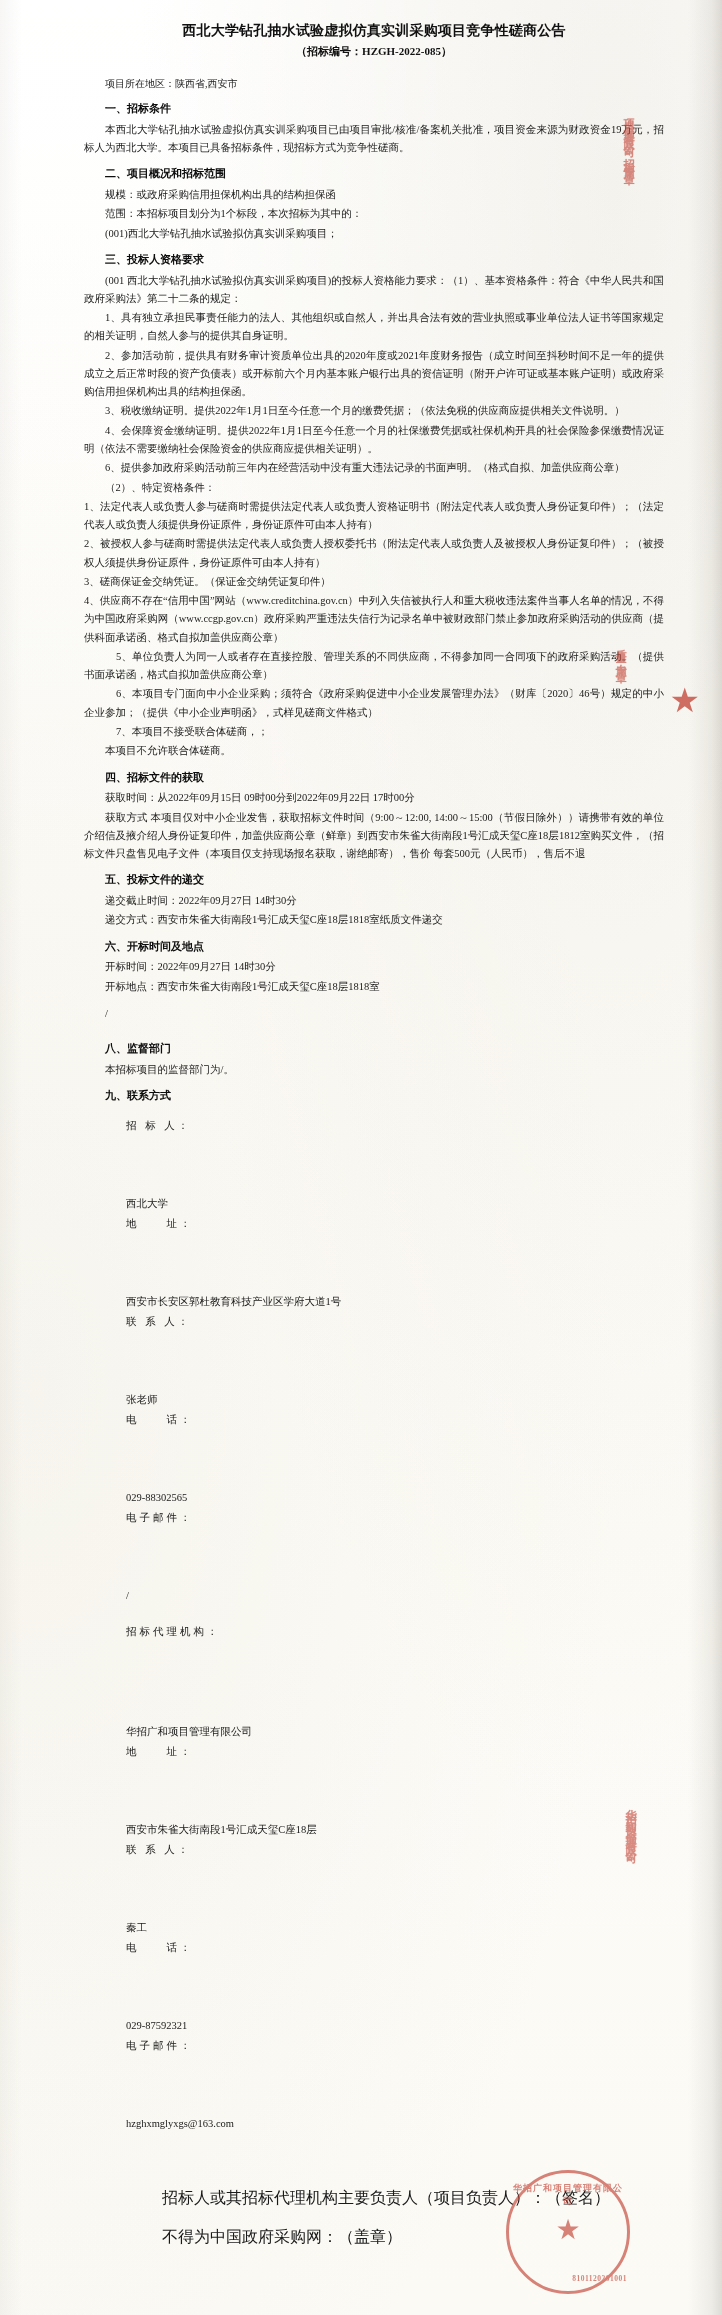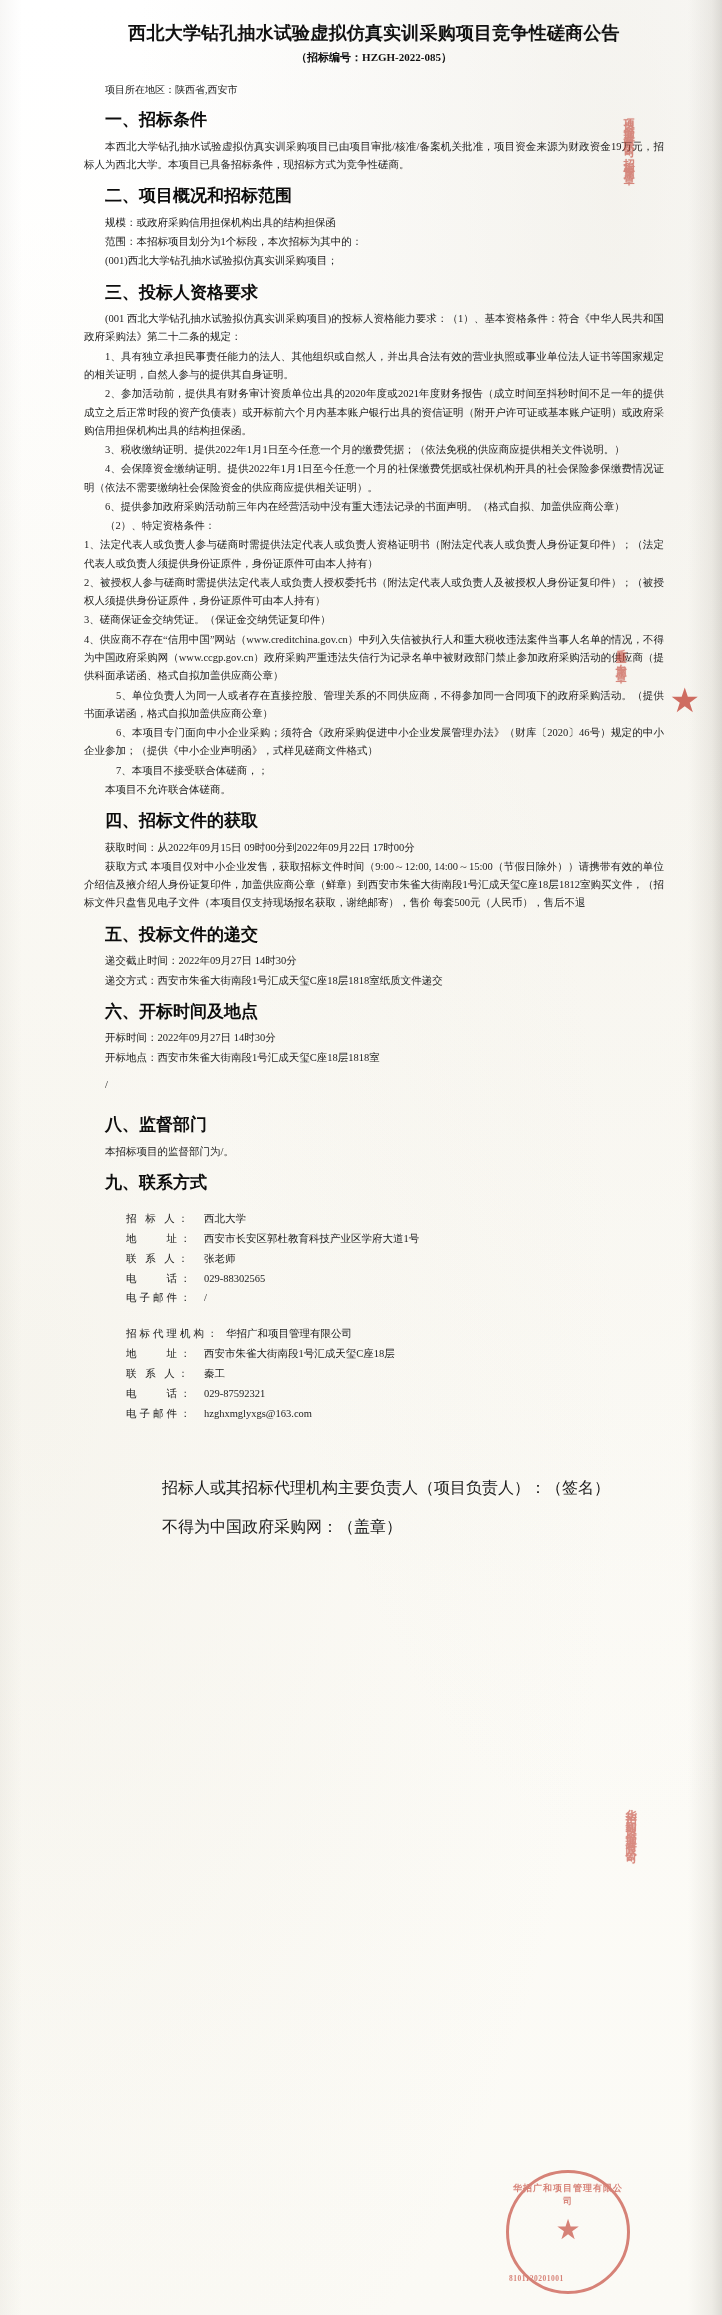--- a/index.html
+++ b/index.html
@@ -33,21 +33,21 @@
     pointer-events: none;
     z-index: 0;
   }
   .content {
     position: relative;
     z-index: 2;
     padding: 14px 58px 40px 84px;
   }
   .doc-title {
     text-align: center;
-    font-size: 18px;
+    font-size: 14px;
     font-weight: bold;
     letter-spacing: 0.2px;
     line-height: 1.55;
     margin: 6px 0 2px 0;
     color: #111;
   }
   .doc-subtitle {
     text-align: center;
     font-size: 11px;
     font-weight: bold;
@@ -55,41 +55,42 @@
     color: #111;
   }
   .line {
     font-size: 10px;
     line-height: 1.72;
     margin: 0 0 2px 0;
     color: #1b1b1b;
   }
   .indent1 { text-indent: 21px; }
   .sec-head {
-    font-size: 17px;
+    font-size: 11px;
     font-weight: bold;
     line-height: 1.8;
     margin: 7px 0 2px 0;
     text-indent: 21px;
     color: #0d0d0d;
   }
   .para {
     font-size: 10.5px;
     line-height: 1.74;
     text-indent: 21px;
     margin: 0 0 1px 0;
     text-align: justify;
   }
   .para.noindent { text-indent: 0; }
   .para.deep { text-indent: 32px; }
   .contact-row {
     font-size: 10.5px;
     line-height: 1.9;
     display: flex;
     margin-left: 42px;
+    flex-direction: column;
   }
   .contact-label {
     width: 78px;
     flex: 0 0 78px;
     letter-spacing: 3px;
   }
   .contact-val { flex: 1; }
   .sign-row {
     font-size: 16px;
     line-height: 2.2;
@@ -142,21 +143,21 @@
     color: #c0392b;
     font-size: 9px;
     font-weight: bold;
     letter-spacing: 1px;
   }
   .stamp-round .arc-bottom {
     position: absolute;
     bottom: 8px;
     left: 0;
     right: 0;
-    text-align: left;
+    text-align: right;
     color: #c0392b;
     font-size: 7.5px;
     font-weight: bold;
     letter-spacing: 0.5px;
   }
   .stamp-round .ctr-star {
     position: absolute;
     top: 50%;
     left: 50%;
     transform: translate(-50%, -58%);

